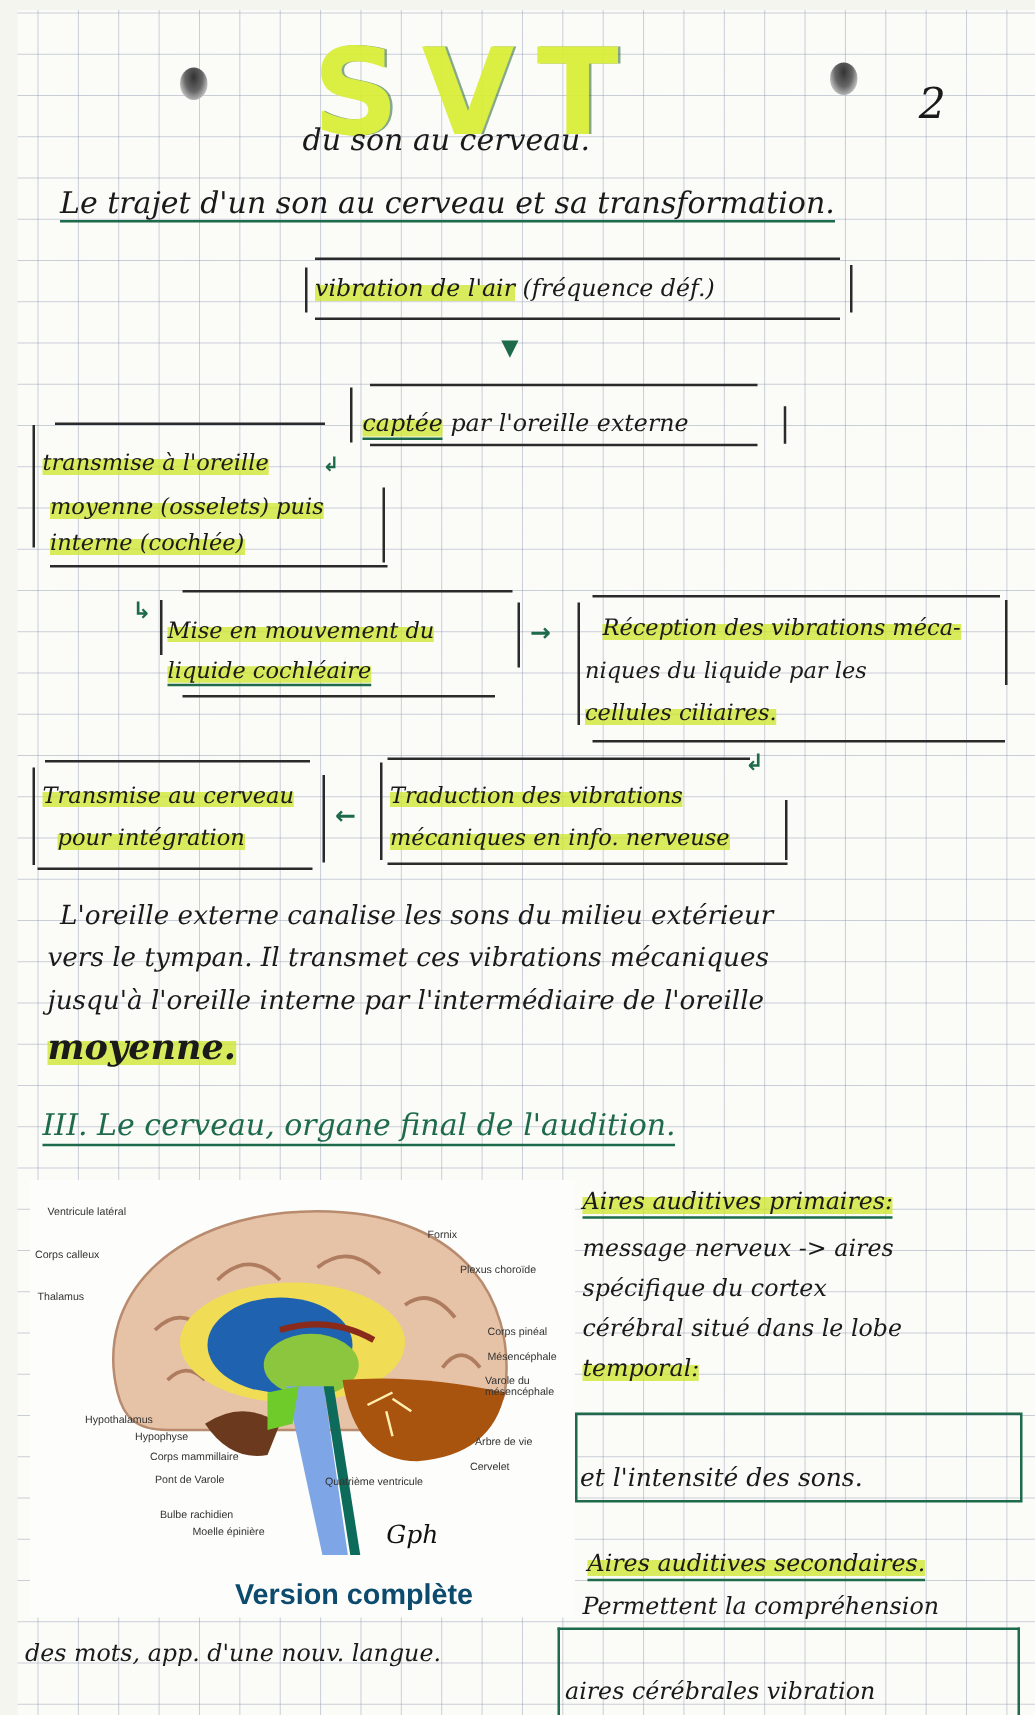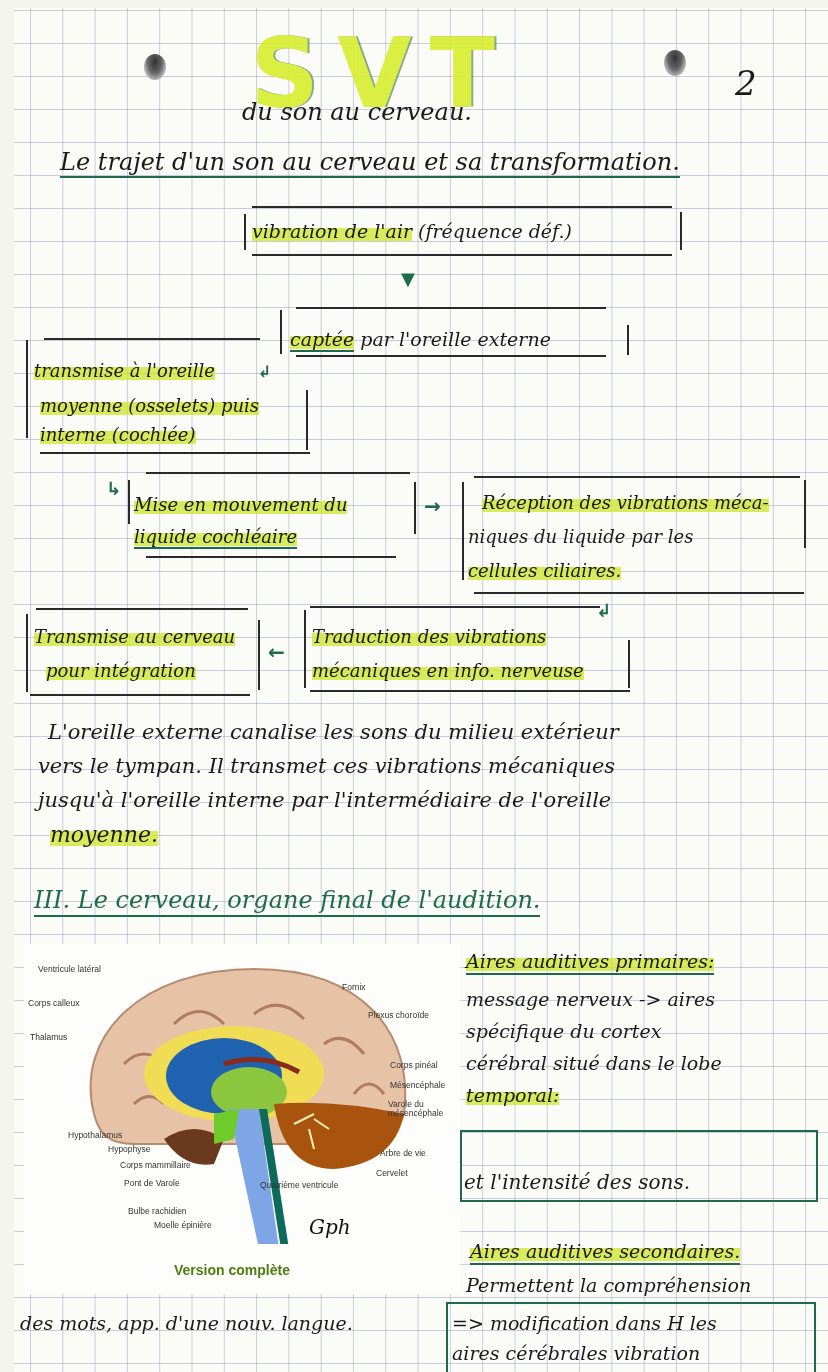--- a/index.html
+++ b/index.html
@@ -35,34 +35,34 @@
     opacity:0.92;
   }
   .box-line { position:absolute; height:2px; background:#2a2a2a; }
   .box-vline { position:absolute; width:2px; background:#2a2a2a; }
   .greenbox { position:absolute; border:2px solid #1d6b4a; }
   .arrow { position:absolute; color:#1d6b4a; font-family:"DejaVu Sans", sans-serif; font-weight:bold; }
   .brain {
     position:absolute; left:24px; top:944px; width:436px; height:350px; background:#fdfdfb;
   }
   .lbl { position:absolute; font-family:"Liberation Sans", sans-serif; font-size:8.5px; color:#333; white-space:nowrap; }
-  .caption { position:absolute; left:150px; top:318px; font-family:"Liberation Sans", sans-serif; font-size:14px; font-weight:bold; color:#4d7c0f; }
+  .caption { position:absolute; left:164px; top:318px; font-family:"Liberation Sans", sans-serif; font-size:23px; font-weight:bold; color:#0c4a6e; }
 </style>
 </head>
 <body>
 
 <div class="page"></div>
 
 <div class="hole" style="left:144px;top:54px;"></div>
 <div class="hole" style="left:664px;top:50px;"></div>
 
 <div class="title-svt">SVT</div>
 <div class="hw" style="left:735px;top:66px;font-size:34px;">2</div>
 <div class="hw" style="left:242px;top:100px;font-size:24px;">du son au cerveau.</div>
-<div class="hw uline" style="left:60px;top:150px;font-size:24px;padding-bottom:2px;font-style:italic;">Le trajet d'un son au cerveau et sa transformation.</div>
+<div class="hw uline" style="left:48px;top:150px;font-size:24px;padding-bottom:2px;font-style:italic;">Le trajet d'un son au cerveau et sa transformation.</div>
 
 <div class="box-line" style="left:252px;top:206px;width:420px;"></div>
 <div class="box-vline" style="left:244px;top:214px;height:36px;"></div>
 <div class="hw" style="left:252px;top:222px;font-size:19px;">
   <span class="hl">vibration de l'air</span><span> (fréquence déf.)</span>
 </div>
 <div class="box-vline" style="left:680px;top:212px;height:38px;"></div>
 <div class="box-line" style="left:252px;top:254px;width:420px;"></div>
 
 <div class="arrow" style="left:401px;top:268px;font-size:18px;">▼</div>
@@ -116,21 +116,21 @@
 <div class="box-line" style="left:36px;top:608px;width:212px;"></div>
 <div class="box-vline" style="left:26px;top:614px;height:78px;"></div>
 <div class="hw" style="left:34px;top:628px;font-size:18px;"><span class="hl">Transmise au cerveau</span></div>
 <div class="hw" style="left:46px;top:662px;font-size:18px;"><span class="hl">pour intégration</span></div>
 <div class="box-vline" style="left:258px;top:620px;height:70px;"></div>
 <div class="box-line" style="left:30px;top:694px;width:220px;"></div>
 
 <div class="hw" style="left:38px;top:722px;font-size:21px;margin-left:10px;">L'oreille externe canalise les sons du milieu extérieur</div>
 <div class="hw" style="left:38px;top:756px;font-size:21px;">vers le tympan. Il transmet ces vibrations mécaniques</div>
 <div class="hw" style="left:38px;top:790px;font-size:21px;">jusqu'à l'oreille interne par l'intermédiaire de l'oreille</div>
-<div class="hw" style="left:50px;top:824px;font-size:22px;"><span class="hl">moyenne.</span></div>
+<div class="hw" style="left:38px;top:824px;font-size:28px;font-weight:bold;"><span class="hl">moyenne.</span></div>
 
 <div class="hw green uline" style="left:34px;top:888px;font-size:24px;padding-bottom:3px;">III. Le cerveau, organe final de l'audition.</div>
 
 <div class="brain">
   <svg width="436" height="300" viewBox="0 0 436 300">
     <path d="M70,170 C50,90 120,25 230,25 C340,25 390,90 380,170 C370,200 340,205 300,200 L110,200 C85,200 75,190 70,170Z" fill="#e6c3a6" stroke="#b88a6e" stroke-width="2"></path>
     <path d="M100,120 q20,-20 40,0 M150,80 q25,-25 50,0 M230,70 q25,-20 50,5 M300,100 q20,-15 40,10 M110,160 q15,-15 30,0 M330,150 q15,-20 30,0" stroke="#b07c60" stroke-width="3" fill="none"></path>
     <ellipse cx="210" cy="130" rx="90" ry="48" fill="#f1dc55"></ellipse>
     <ellipse cx="200" cy="132" rx="58" ry="38" fill="#1f63b0"></ellipse>
     <ellipse cx="225" cy="148" rx="38" ry="25" fill="#8cc63f"></ellipse>
@@ -169,15 +169,14 @@
 <div class="hw" style="left:466px;top:1054px;font-size:19px;">cérébral situé dans le lobe</div>
 <div class="hw" style="left:466px;top:1086px;font-size:19px;"><span class="hl">temporal:</span></div>
 <div class="greenbox" style="left:460px;top:1130px;width:354px;height:68px;">
   <div class="hw" style="left:2px;top:40px;font-size:20px;">et l'intensité des sons.</div>
 </div>
 
 <div class="hw" style="left:470px;top:1242px;font-size:19px;border-bottom:2px solid #1d6b4a;padding-bottom:2px;"><span class="hl">Aires auditives secondaires.</span></div>
 <div class="hw" style="left:466px;top:1276px;font-size:19px;">Permettent la compréhension</div>
 <div class="hw" style="left:20px;top:1314px;font-size:19px;">des mots, app. d'une nouv. langue.</div>
 <div class="greenbox" style="left:446px;top:1302px;width:366px;height:72px;border-bottom:none;">
-  <div class="hw" style="left:4px;top:10px;font-size:19px;">=&gt; modification dans H les</div>
   <div class="hw" style="left:4px;top:40px;font-size:19px;">aires cérébrales vibration</div>
 </div>
 
 </body></html>

